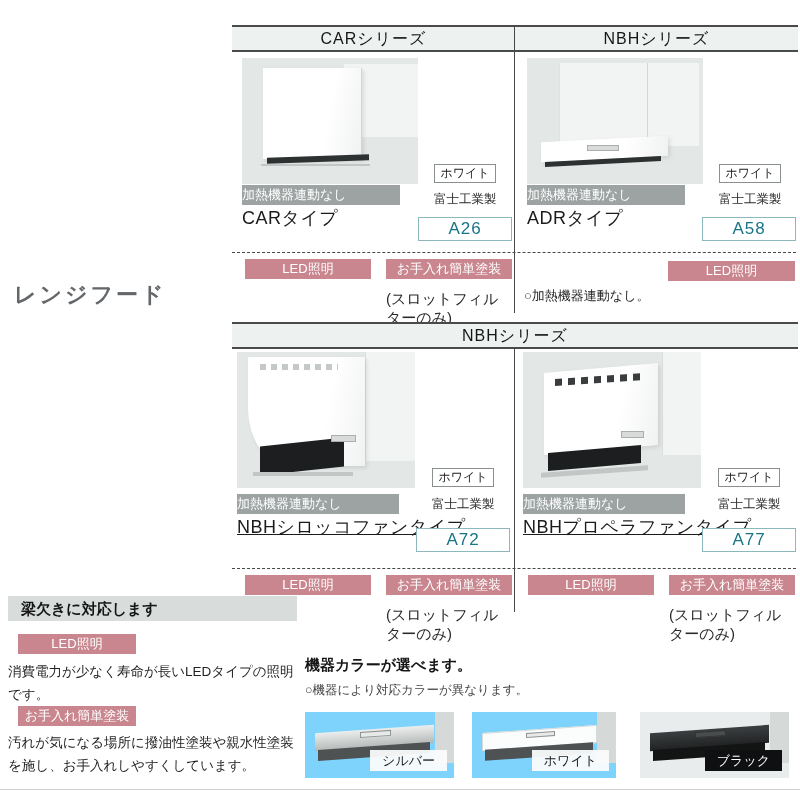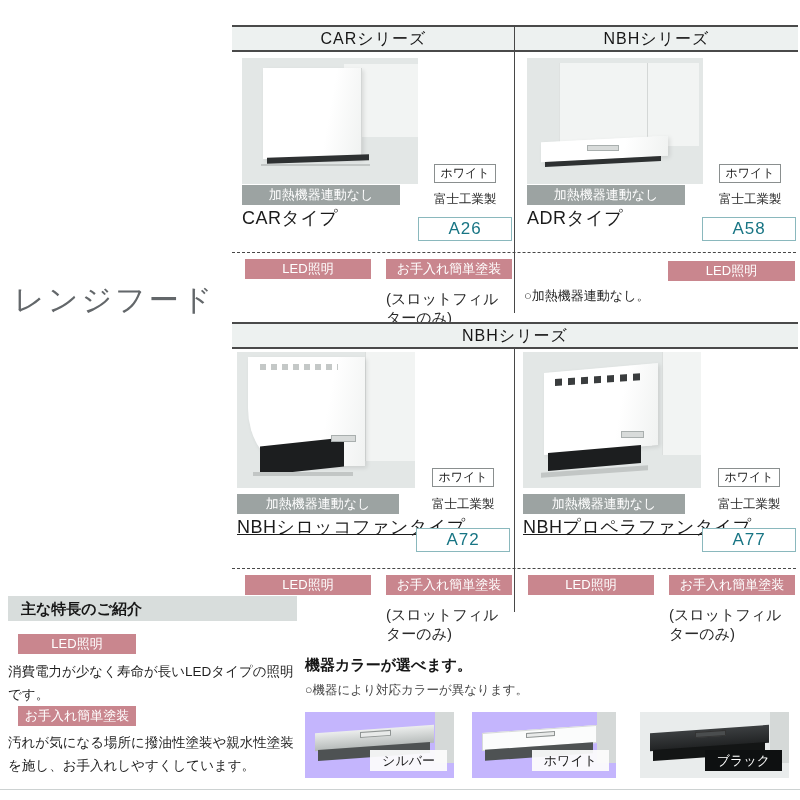--- a/index.html
+++ b/index.html
@@ -1,36 +1,36 @@
 <!DOCTYPE html>
 <html><head>
 <meta charset="utf-8">
 <style>
   * { margin:0; padding:0; box-sizing:border-box; }
   html,body { background:#fff; }
   body { font-family:"Liberation Sans","DejaVu Sans",sans-serif; color:#1f1f1f; }
   .page { position:relative; width:800px; height:800px; background:#ffffff; overflow:hidden; }
 
   
-  .cat-title { position:absolute; left:14px; top:280px; font-size:30px; letter-spacing:3px;
-               color:#63676a; font-weight:400;text-align:center; }
+  .cat-title { position:absolute; left:14px; top:280px; font-size:22px; letter-spacing:3px;
+               color:#63676a; font-weight:700;text-align:center; }
 
   
   .ptable { position:absolute; width:566px; background:#fff; }
   .thead { display:flex; height:27px; background:#edf1f0;
            border-top:2px solid #4a4a4a; border-bottom:2px solid #4a4a4a; }
   .th { flex:1; text-align:center; font-size:16px; line-height:23px; color:#161616; letter-spacing:1px; }
   .vdiv { position:absolute; left:282px; top:0; width:1px; background:#474747; }
   .dashed { position:absolute; left:0; right:2px; border-top:1px dashed #474747; }
 
   .photo { position:absolute; background:#e3e7e6; overflow:hidden; }
   .shape { position:absolute; }
 
   .overlay-label { position:absolute; height:20px; background:#9ca3a2; color:#fff;
-                   font-size:13px; text-align:center; line-height:20px; }
+                   font-size:13px; text-align:left; line-height:20px; }
   .pname { position:absolute; font-size:18px; font-weight:500; color:#1b1b1b; letter-spacing:0.5px; }
   .color-badge { position:absolute; width:62px; height:19px; background:#fff; border:1px solid #8a8f8f;
                  font-size:12px; line-height:17px; text-align:center; color:#1b1b1b; font-weight:500; }
   .maker { position:absolute; font-size:12.5px; color:#2a2a2a; }
   .code-box { position:absolute; width:94px; height:24px; background:#fff; border:1px solid #8ab8bd;
               color:#187584; font-size:17px; line-height:22px; text-align:center; letter-spacing:1px; }
   .pink-badge { position:absolute; height:20px; background:#c9868e; color:#fff; font-size:13px;
                 line-height:20px; text-align:center; }
   .badge-note { position:absolute; font-size:15px; color:#2a2a2a; text-align:left;margin-top:8px; }
   .cell-note { position:absolute; font-size:13px; color:#1f1f1f; }
@@ -46,21 +46,21 @@
   .vents-faint { background:repeating-linear-gradient(90deg,#c4c8c7 0 6px,transparent 6px 11px); }
 
   
   .feat-bar { position:absolute; left:8px; top:596px; width:289px; height:25px; background:#d8dddc;
               font-size:15px; font-weight:bold; line-height:25px; padding-left:13px; color:#161616; }
   .feat-para { position:absolute; width:296px; font-size:13.5px; line-height:23px; color:#1f1f1f; }
 
   .color-title { position:absolute; left:305px; top:656px; font-size:15px; font-weight:bold; color:#161616; }
   .color-note { position:absolute; left:305px; top:682px; font-size:12.5px; color:#454545; }
 
-  .swatch { position:absolute; top:712px; height:66px; background:#c4b5fd; overflow:hidden; }
+  .swatch { position:absolute; top:712px; height:66px; background:#7dd3fc; overflow:hidden; }
   .sw-wall { position:absolute; right:0; top:0; width:13%; height:78%; background:#d5d9d8; }
   .sw-slab { position:absolute; left:7%; top:26%; width:80%; height:27%; transform:skewY(-4deg); }
   .sw-slab-silver { background:linear-gradient(#eceeed,#b4b9b8); }
   .sw-slab-white  { background:#fbfcfc; border:1px solid #d7dad9; }
   .sw-slab-black  { background:linear-gradient(#3c3f41,#202223); }
   .sw-chip { position:absolute; left:38%; top:10%; width:26%; height:34%; background:#e8eae9; border:1px solid #8f9493; }
   .sw-chip-dark { background:#4a4d4e; border:1px solid #333; }
   .sw-under { position:absolute; left:9%; top:52%; width:75%; height:17%; transform:skewY(-4deg); background:#4e5253; }
   .sw-under-dark { background:#131515; }
   .sw-label { position:absolute; right:7px; bottom:7px; font-size:13px; line-height:1;
@@ -150,21 +150,21 @@
     <div class="overlay-label" style="left:291px; top:172px; width:162px;">加熱機器連動なし</div>
     <div class="pname" style="left:291px; top:193px;text-decoration:underline;">NBHプロペラファンタイプ</div>
     <div class="color-badge" style="left:486px; top:146px;">ホワイト</div>
     <div class="maker" style="left:486px; top:174px;">富士工業製</div>
     <div class="code-box" style="left:470px; top:206px;">A77</div>
     <div class="pink-badge" style="left:296px; top:253px; width:126px;">LED照明</div>
     <div class="pink-badge" style="left:437px; top:253px; width:126px;">お手入れ簡単塗装</div>
     <div class="badge-note" style="left:437px; top:276px; width:126px;">(スロットフィルターのみ)</div>
   </div>
 
-  <div class="feat-bar">主な特長のご紹介</div>
+  <div class="feat-bar">梁欠きに対応します</div>
 
   <div class="pink-badge" style="left:18px; top:634px; width:118px;">LED照明</div>
   <div class="feat-para" style="left:8px; top:660px;">消費電力が少なく寿命が長いLEDタイプの照明です。</div>
 
   <div class="pink-badge" style="left:18px; top:706px; width:118px;">お手入れ簡単塗装</div>
   <div class="feat-para" style="left:8px; top:731px;">汚れが気になる場所に撥油性塗装や親水性塗装を施し、お手入れしやすくしています。</div>
 
   <div class="color-title">機器カラーが選べます。</div>
   <div class="color-note">○機器により対応カラーが異なります。</div>
 

